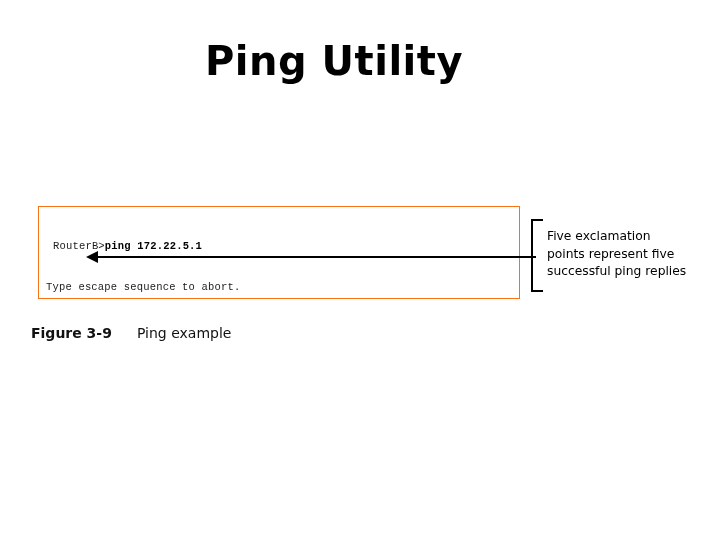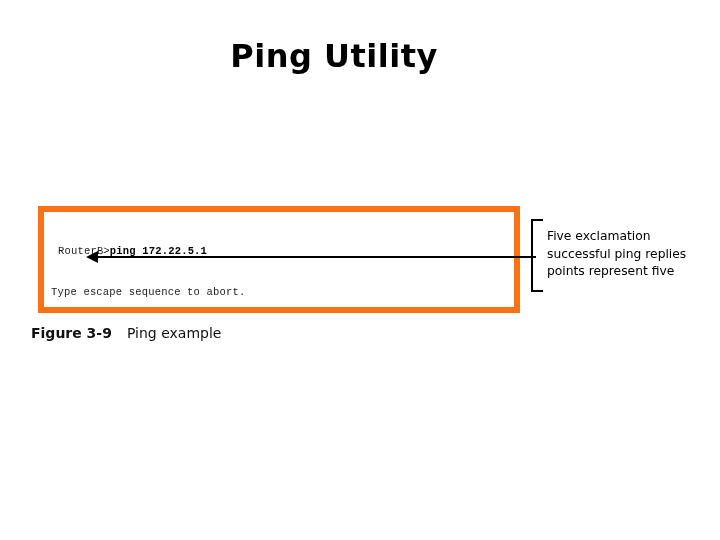--- a/index.html
+++ b/index.html
@@ -18,21 +18,21 @@
   }
 
   
   .slide-title {
     position: absolute;
     left: 0;
     top: 39px;
     width: 668px;
     text-align: center;
     font-family: "DejaVu Sans", sans-serif;
-    font-size: 32px;
+    font-size: 40px;
     font-weight: bold;
     color: #000000;
     letter-spacing: 0.5px;
     line-height: 1.1;
   }
 
   
   .figure-group {
     position: absolute;
     left: 0;
@@ -40,22 +40,22 @@
     width: 720px;
     height: 540px;
   }
 
   
   .console-box {
     position: absolute;
     left: 38px;
     top: 206px;
     width: 482px;
-    height: 107px;
-    border: 6px solid #f97316;
+    height: 93px;
+    border: 1px solid #f97316;
     background: #ffffff;
     box-sizing: border-box;
     overflow: hidden;
   }
   .console-lines {
     position: absolute;
     left: 7px;
     top: 6px;
     font-family: "Liberation Mono", "DejaVu Sans Mono", monospace;
     font-size: 10.5px;
@@ -119,21 +119,21 @@
     position: absolute;
     left: 31px;
     top: 325px;
     font-family: "DejaVu Sans", sans-serif;
     font-size: 14px;
     color: #111111;
     white-space: nowrap;
   }
   .figure-caption .cap-label {
     font-weight: bold;
-    margin-right: 15px;
+    margin-right: 25px;
   }
   .figure-caption .cap-text {
     font-weight: normal;
     margin-top: 19px;
   }
 </style>
 </head>
 <body>
 
 <div class="slide-title">Ping Utility</div>
@@ -152,21 +152,21 @@
     </div>
   </div>
 
   <div class="arrow-line"></div>
   <div class="arrow-head"></div>
 
   <div class="callout-bracket"></div>
 
   <div class="callout-text">
     <span class="cl">Five exclamation</span>
+    <span class="cl">points represent five</span>
     <span class="cl">successful ping replies</span>
-    <span class="cl">points represent five</span>
   </div>
 
   <div class="figure-caption">
     <span class="cap-label">Figure 3-9</span><span class="cap-text">Ping example</span>
   </div>
 
 </div>
 
 </body></html>

